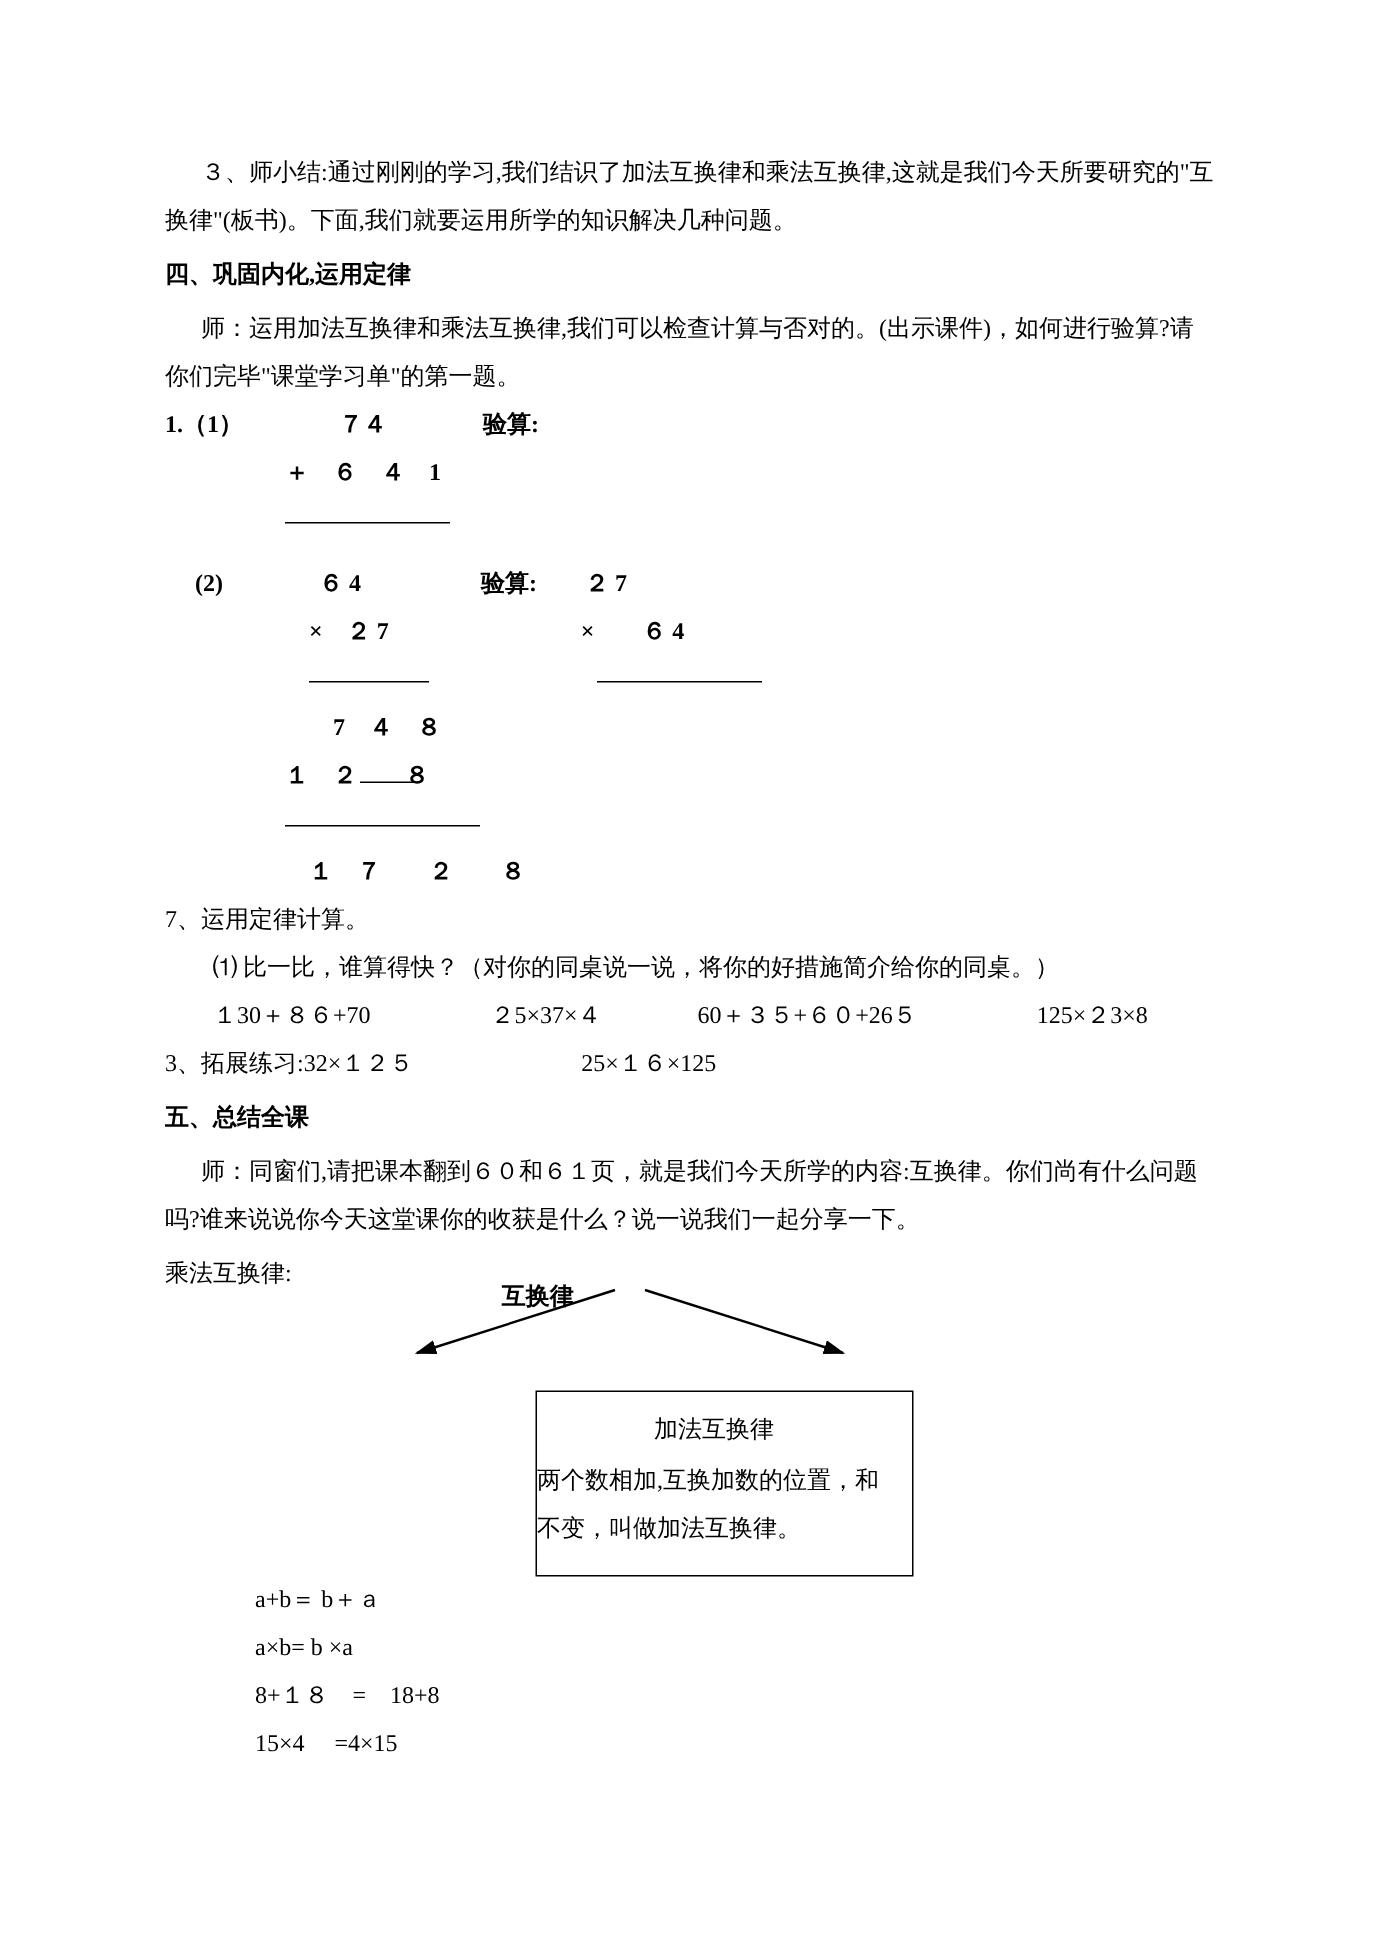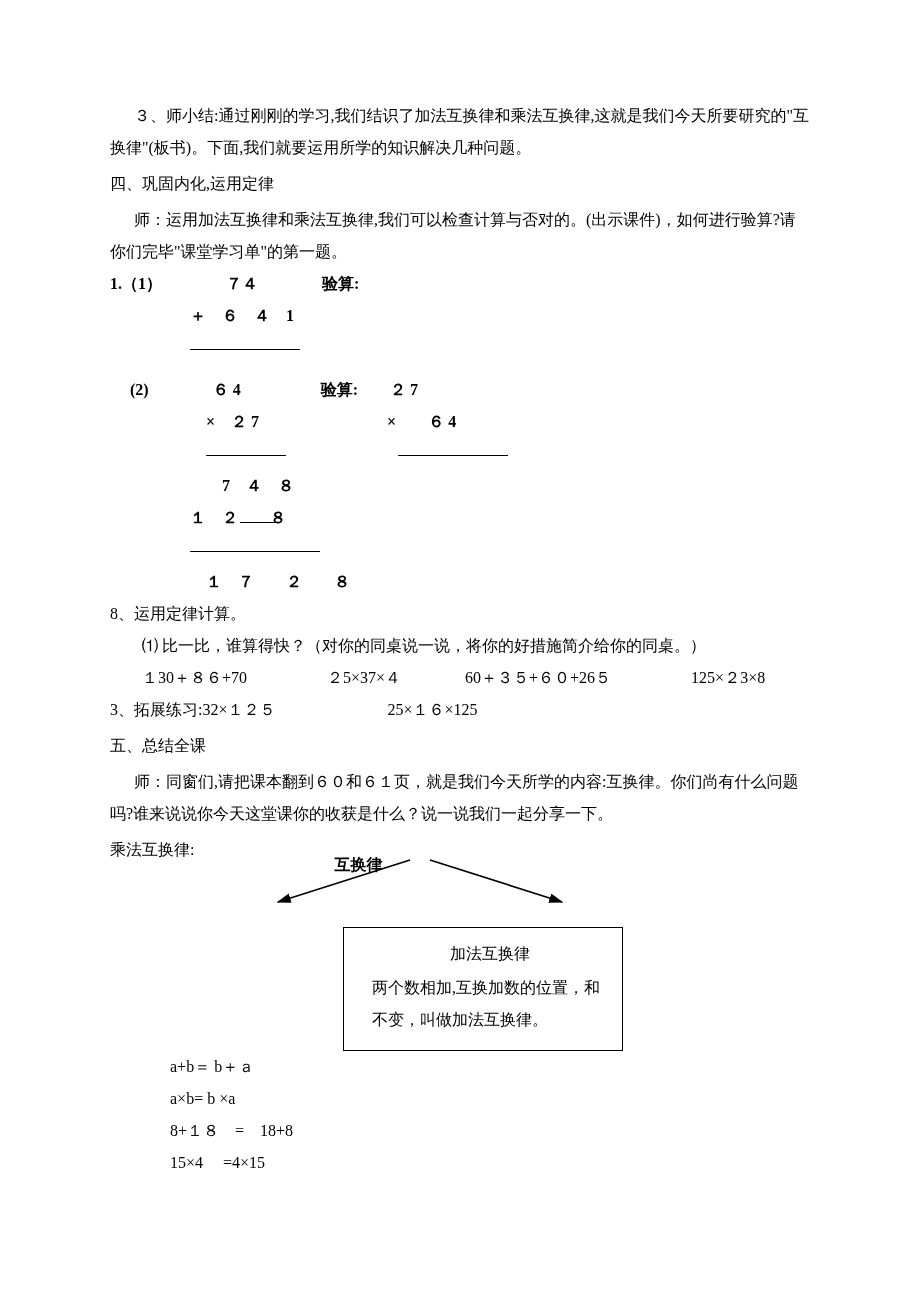--- a/index.html
+++ b/index.html
@@ -9,29 +9,29 @@
     color: #000;
     background: #fff;
     width: 920px;
     margin: 0;
     padding: 100px 110px 60px 110px;
     box-sizing: border-box;
   }
   .para { text-indent: 1.5em; margin: 0; font-family: Liberation Serif, serif; }
   .para-noindent { text-indent: 0; margin: 0; }
   .bold { font-weight: bold; margin-top: 15px; }
-  .section-h { font-weight: normal; text-indent: 0; margin: 4px 0; }
+  .section-h { font-weight: bold; text-indent: 0; margin: 4px 0; }
   .math-block { white-space: pre; font-family: "SimSun", serif; line-height: 2.0; font-weight: bold; }
   .underline-span { display:inline-block; border-top:1px solid #000; height:0; vertical-align:middle; }
   .board-wrap { position: relative; margin-top: 4px; }
   .arrows-svg { position:absolute; left:0; right:0; top:22px; width:100%; height:54px; }
   .boxes { display:flex; gap:36px; justify-content:center; margin-top:46px; }
   .box {
     border:1.5px solid #000;
-    padding:10px 14px 14px 28px;
+    padding:10px 14px 14px 0;
     width:236px;
     line-height:2.0;
     margin-left:46px;
   }
   .box-title { text-align:center; margin-bottom:2px; }
   .formula-row { display:flex; justify-content:space-between; padding:0 40px 0 60px; line-height:2.0;flex-direction:column; }
 </style>
 </head>
 <body>
 
@@ -48,21 +48,21 @@
 <div style="height:10px"></div>
 
 <div class="math-block">　 (2)　　　　６ 4　　　　　验算:　　２ 7</div>
 <div class="math-block">　　　　　　×　２ 7　　　　　　　　×　　６ 4</div>
 <div class="math-block">　　　　　　<span class="underline-span" style="width:80px;"></span>　　　　　　　<span class="underline-span" style="width:110px;"></span></div>
 <div class="math-block">　　　　　　　7　４　８</div>
 <div class="math-block"><span>　　　　　１　２　　８</span><span style="display:inline-block;border-bottom:1px solid #000;width:40px;margin-left:-46px;margin-right:6px;"></span></div>
 <div class="math-block">　　　　　<span class="underline-span" style="width:130px;"></span></div>
 <div class="math-block">　　　　　　１　７　　２　　８</div>
 
-<p class="para-noindent">8、运用定律计算。</p>
+<p class="para-noindent">7、运用定律计算。</p>
 <p class="para-noindent" style="padding-left:2em;">⑴ 比一比，谁算得快？（对你的同桌说一说，将你的好措施简介给你的同桌。）</p>
 <p class="para-noindent" style="padding-left:2em;">１30＋８６+70　　　　　２5×37×４　　　　60＋３５+６０+26５　　　　　125×２3×8</p>
 <p class="para-noindent"> 3、拓展练习:32×１２５　　　　　　　25×１６×125</p>
 
 <p class="section-h">五、总结全课</p>
 
 <p class="para">师：同窗们,请把课本翻到６０和６１页，就是我们今天所学的内容:互换律。你们尚有什么问题吗?谁来说说你今天这堂课你的收获是什么？说一说我们一起分享一下。</p>
 
 <div class="board-wrap">
   <div style="display:flex;">

